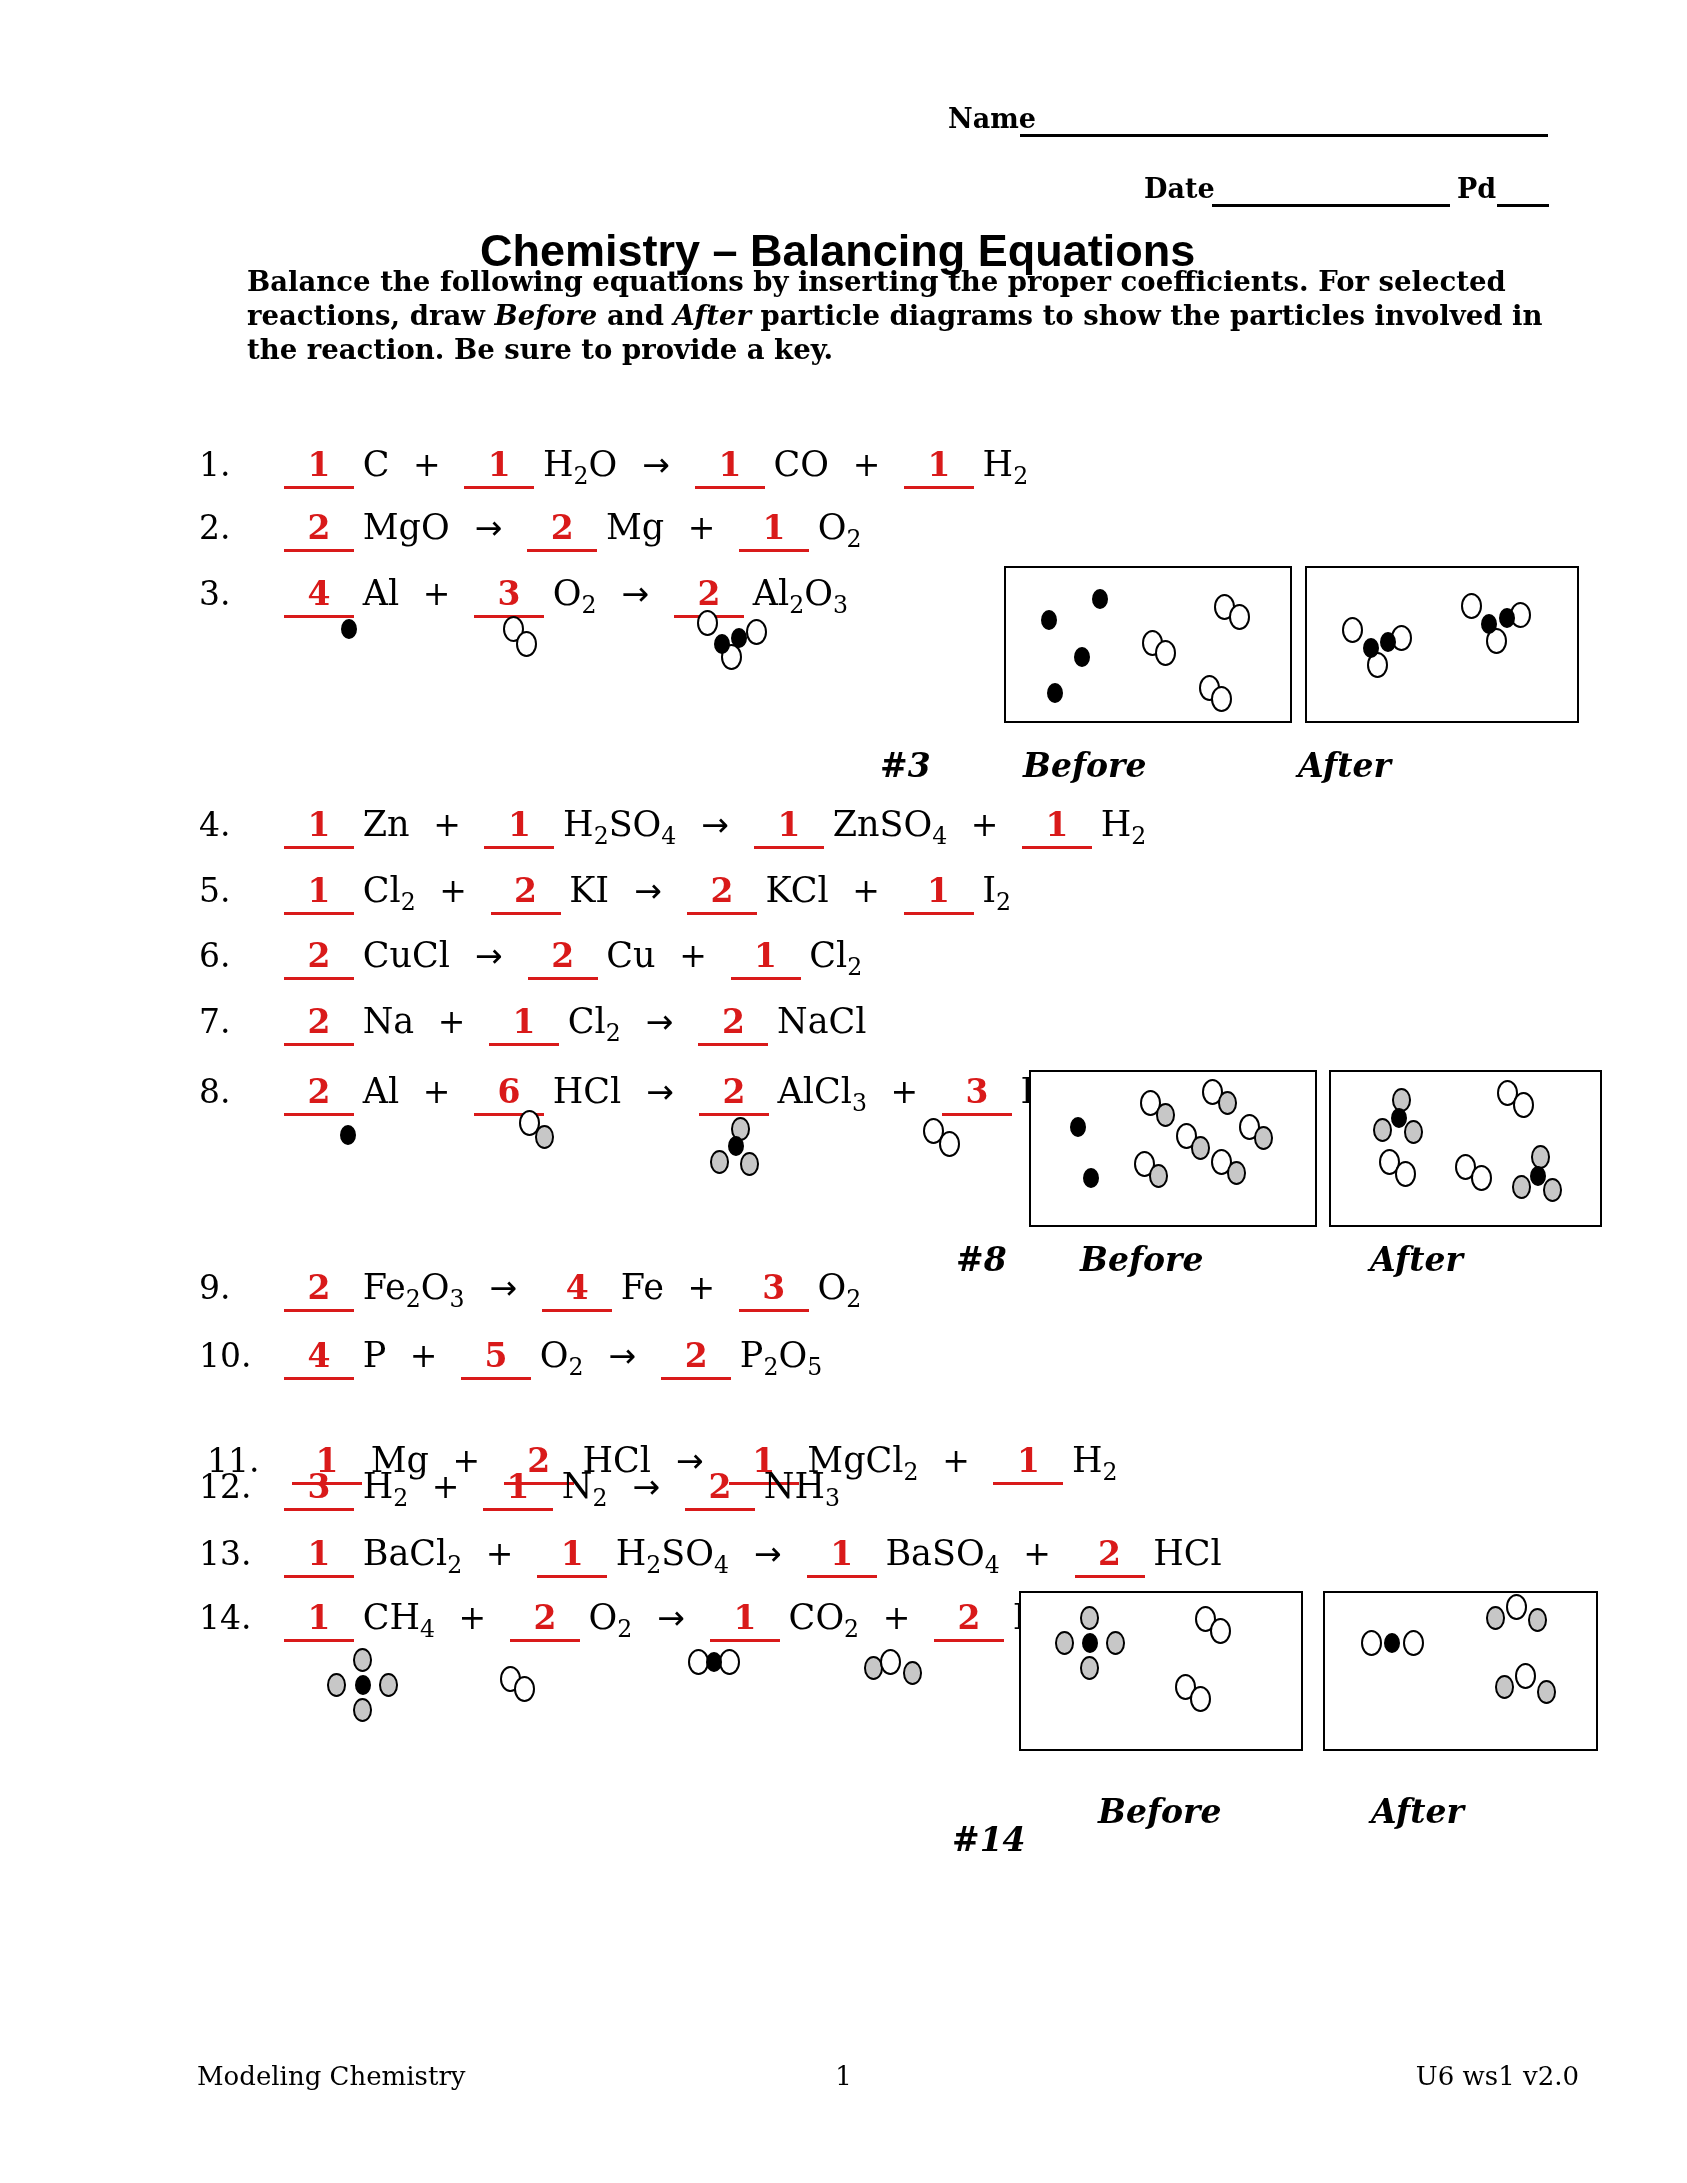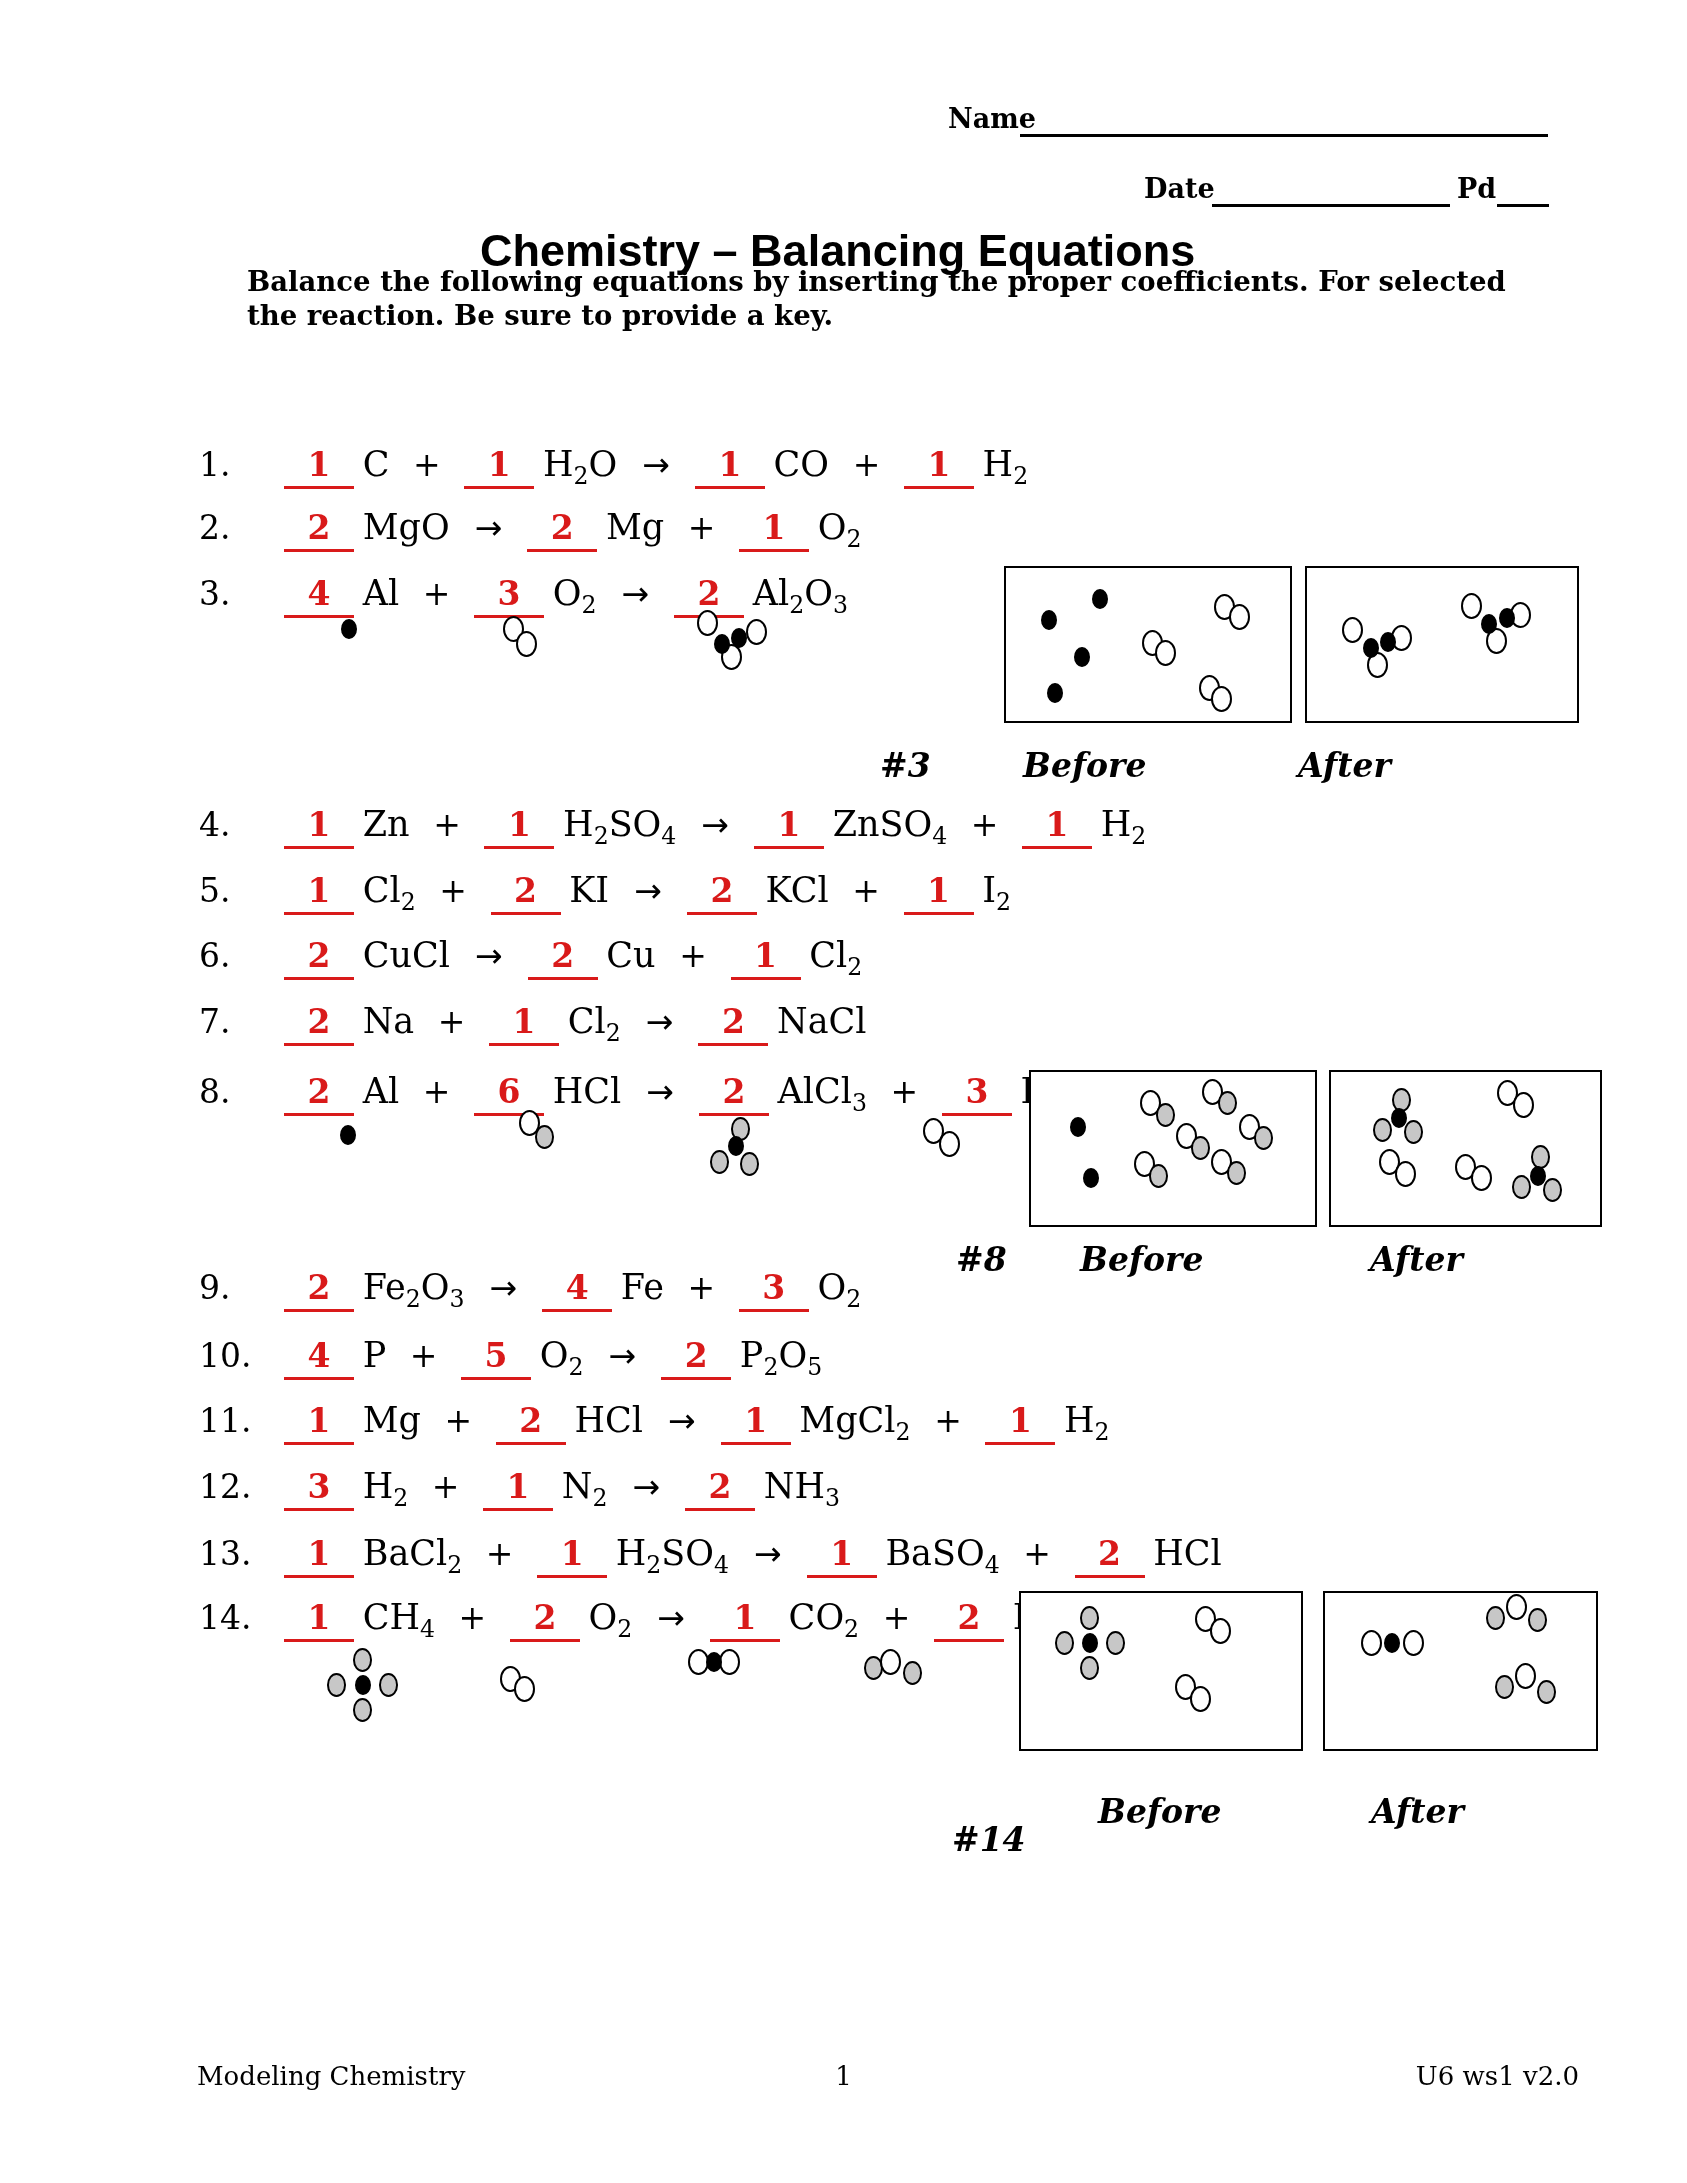--- a/index.html
+++ b/index.html
@@ -44,20 +44,21 @@
 
   <span class="abs hdr-label" style="left:1144px;top:173px;">Date</span>
   <div class="hline" style="left:1212px;top:171px;width:238px;height:33px;"></div>
   <span class="abs hdr-label" style="left:1457px;top:173px;">Pd</span>
   <div class="hline" style="left:1497px;top:171px;width:52px;height:33px;"></div>
 
   <div class="abs title" style="left:480px;top:225px;">Chemistry – Balancing Equations</div>
 
   <div class="abs" style="left:247px;top:264px;font-weight:bold;" id="instructions">
       <div class="instr-line"><span>Balance the following equations by inserting the proper coefficients.  For selected</span></div>
+      <div class="instr-line"><span>reactions, draw </span><span class="em">Before</span><span> and </span><span class="em">After</span><span> particle diagrams to show the particles involved in</span></div>
       <div class="instr-line"><span>the reaction.  Be sure to provide a key.</span></div>
     </div>
 
   <div id="equations">
       <div class="eq-row" style="top: 444px;">
         <span class="eq-num">1.</span>
         <span class="eq-blank"><span class="eq-coef">1</span></span>
         <span class="eq-formula">C</span>
         <span class="eq-op">+</span>
         <span class="eq-blank"><span class="eq-coef">1</span></span>
@@ -170,21 +171,21 @@
         <span class="eq-num">10.</span>
         <span class="eq-blank"><span class="eq-coef">4</span></span>
         <span class="eq-formula">P</span>
         <span class="eq-op">+</span>
         <span class="eq-blank"><span class="eq-coef">5</span></span>
         <span class="eq-formula">O<sub>2</sub></span>
         <span class="eq-arrow">→</span>
         <span class="eq-blank"><span class="eq-coef">2</span></span>
         <span class="eq-formula">P<sub>2</sub>O<sub>5</sub></span>
       </div>
-      <div class="eq-row" style="top: 1400px;">
+      <div class="eq-row" style="top: 1440px; margin-left: 8px;">
         <span class="eq-num">11.</span>
         <span class="eq-blank"><span class="eq-coef">1</span></span>
         <span class="eq-formula">Mg</span>
         <span class="eq-op">+</span>
         <span class="eq-blank"><span class="eq-coef">2</span></span>
         <span class="eq-formula">HCl</span>
         <span class="eq-arrow">→</span>
         <span class="eq-blank"><span class="eq-coef">1</span></span>
         <span class="eq-formula">MgCl<sub>2</sub></span>
         <span class="eq-op">+</span>

